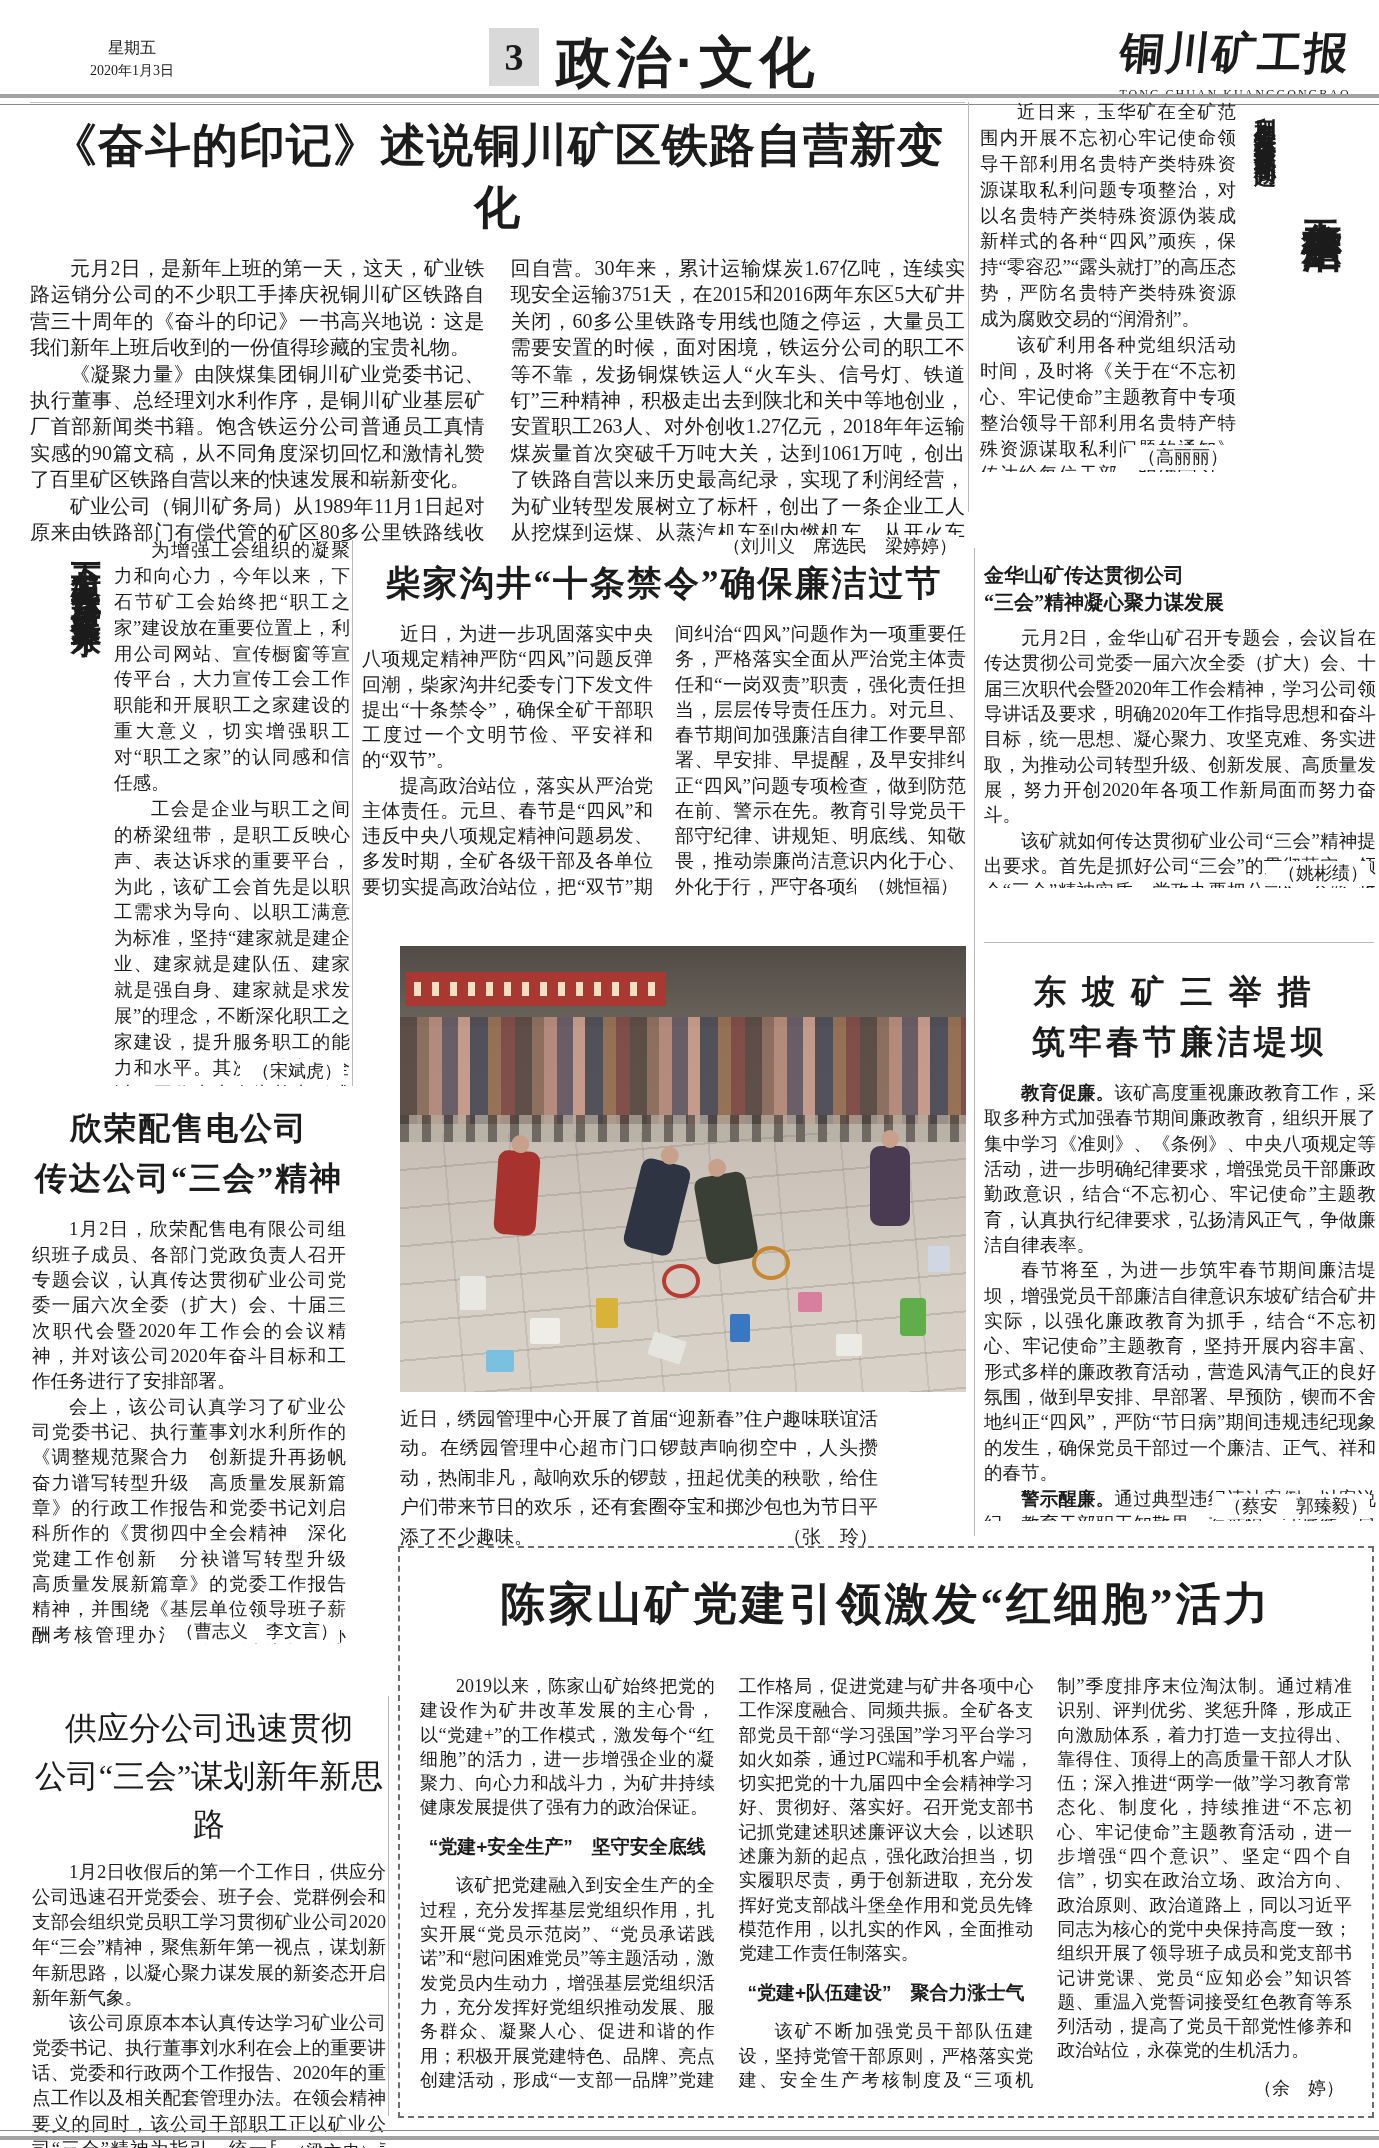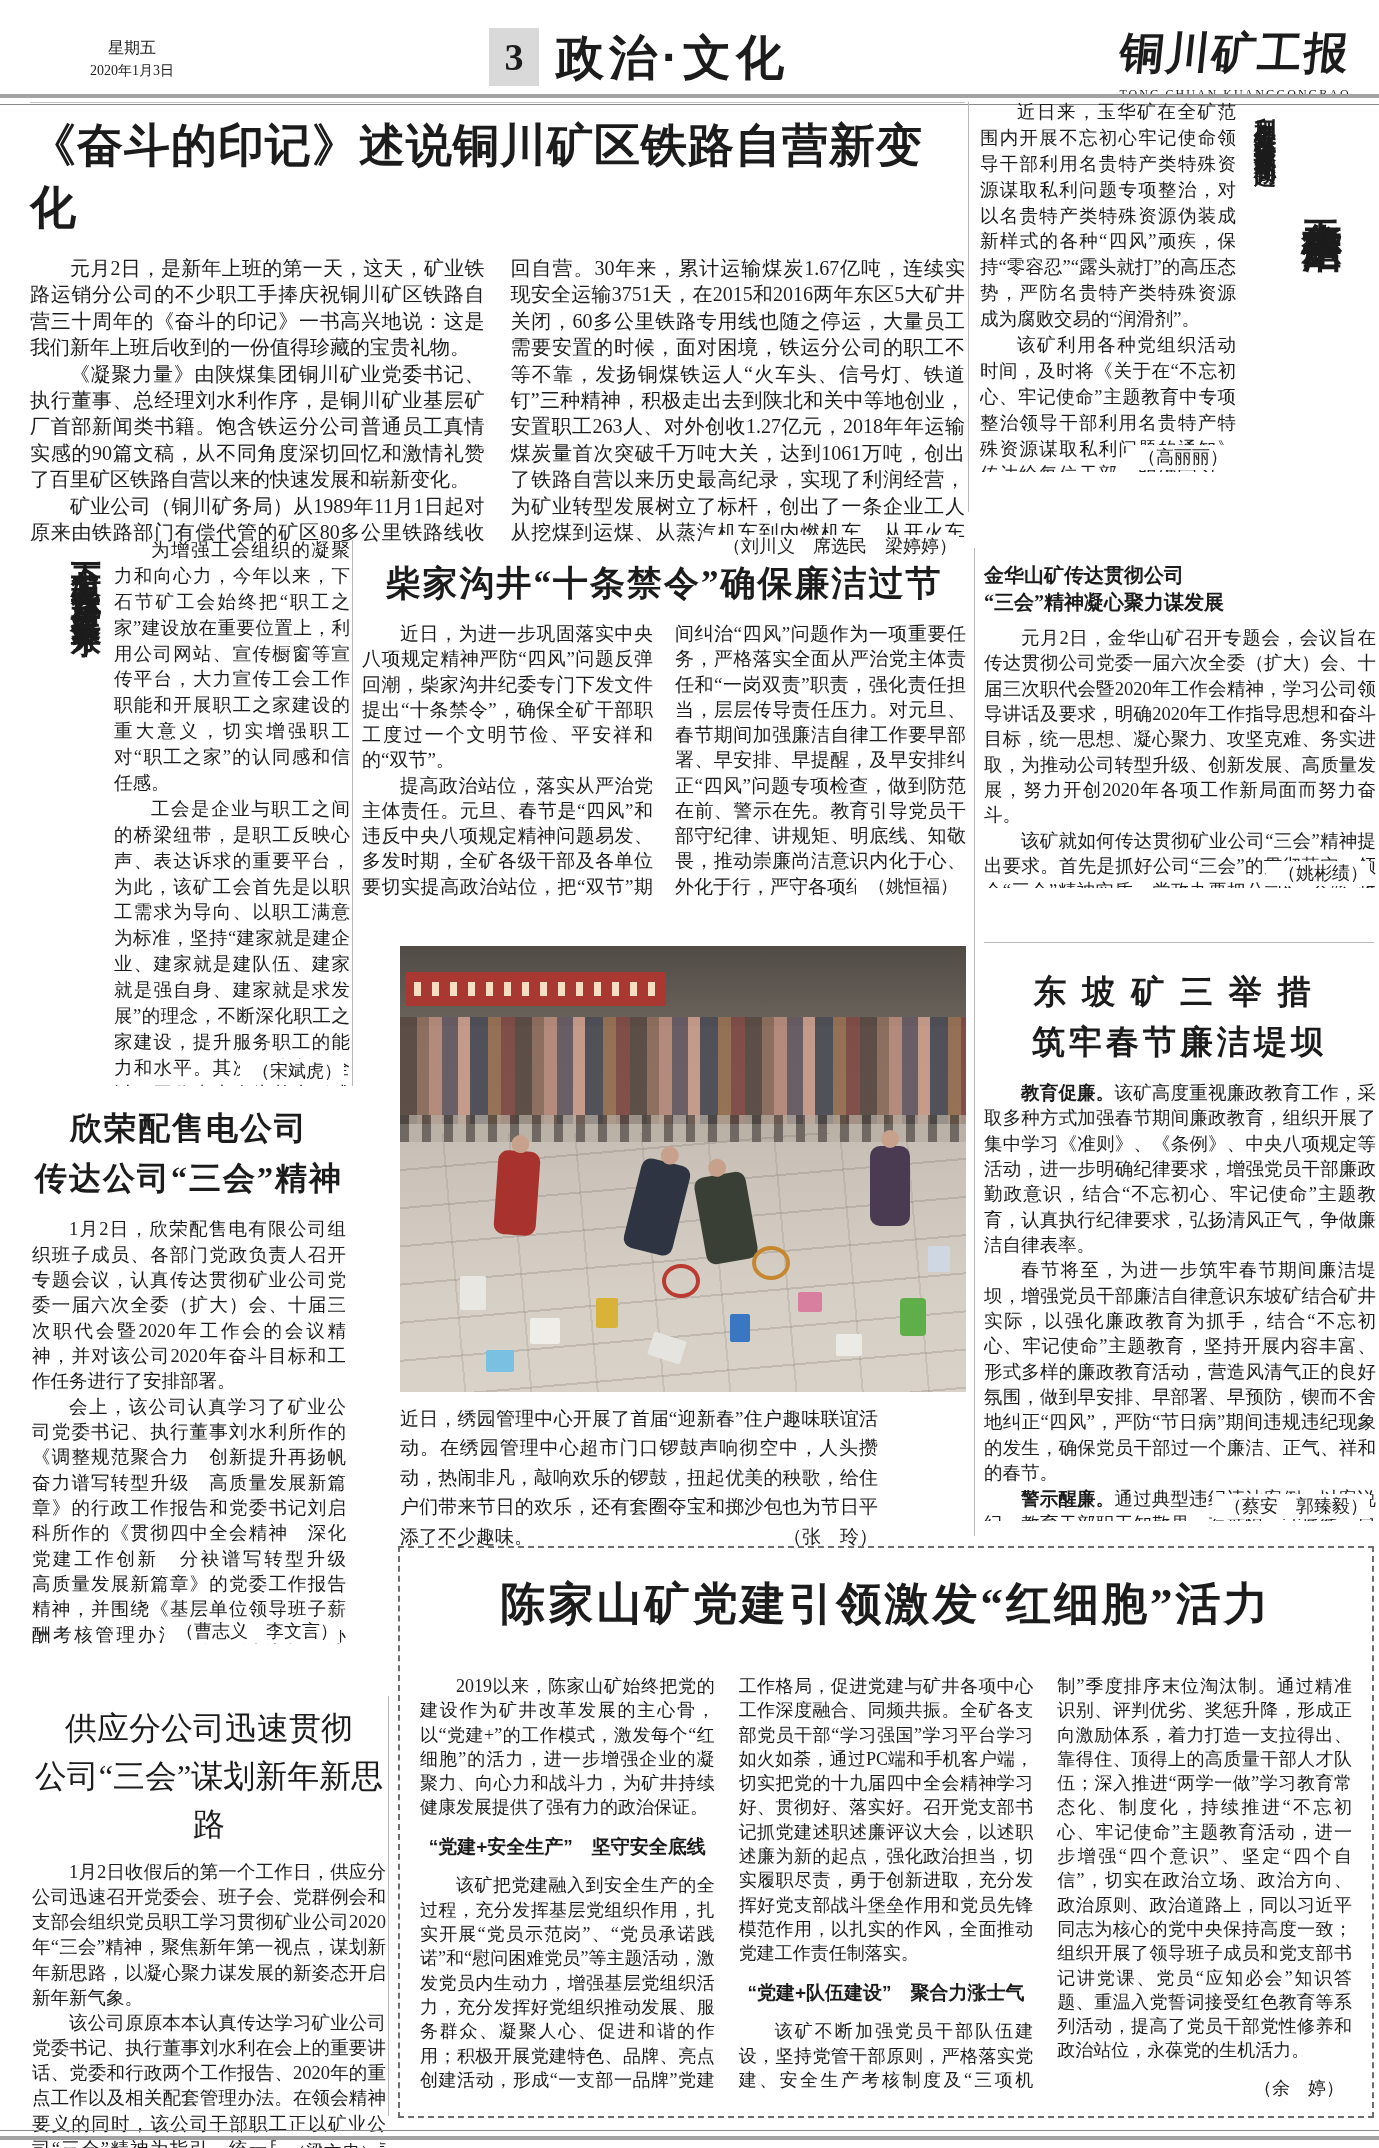--- a/index.html
+++ b/index.html
@@ -4,36 +4,36 @@
 <style>
   html,body{margin:0;padding:0;background:#e9e9e9;}
   .page{position:relative;width:1379px;height:2148px;background:#ffffff;margin:0 auto;
         font-family:"Liberation Serif","DejaVu Serif",serif;color:#1c1c1c;overflow:hidden;}
   
   .date-block{position:absolute;left:62px;top:36px;width:140px;text-align:center;line-height:1.5;}
   .date-weekday{font-size:16px;}
   .date-date{font-size:14px;}
   .page-badge{position:absolute;left:489px;top:28px;width:50px;height:58px;background:#d9d9d9;
               display:flex;align-items:center;justify-content:center;font-size:38px;font-weight:700;}
-  .section-title{position:absolute;left:556px;top:26px;font-size:48px;font-weight:900;letter-spacing:5px;
+  .section-title{position:absolute;left:556px;top:26px;font-size:55px;font-weight:900;letter-spacing:5px;
                  font-family:"Liberation Sans","DejaVu Sans",sans-serif;}
   .paper-block{position:absolute;left:1110px;top:24px;width:250px;text-align:center;}
   .paper-name{font-size:44px;font-weight:900;transform:skewX(-6deg);letter-spacing:2px;}
   .paper-latin{font-size:12px;letter-spacing:2px;margin-top:4px;}
   .rule-top{position:absolute;left:0;right:0;top:94px;height:6px;border-top:4px solid #a3a3a3;border-bottom:1px solid #8a8a8a;}
   .rule-bottom{position:absolute;left:0;right:0;top:2130px;height:5px;border-top:1px solid #8a8a8a;border-bottom:4px solid #a3a3a3;}
   
   .art{position:absolute;box-sizing:border-box;}
   .art p{margin:0;text-indent:2em;text-align:justify;}
   .byline{position:absolute;right:6px;bottom:2px;background:#fff;padding:0 2px 0 12px;font-size:18px;}
   .vrule{position:absolute;width:1px;background:#b8b8b8;}
   .hrule{position:absolute;height:1px;background:#b8b8b8;}
   
   .fendou{left:30px;top:102px;width:935px;height:410px;border-top:1px solid #c2c2c2;}
-  .fendou h1{margin:12px 0 16px;font-size:46px;font-weight:900;letter-spacing:1px;
+  .fendou h1{margin:12px 0 16px;text-align:center;font-size:46px;font-weight:900;letter-spacing:1px;
              font-family:"Liberation Sans","DejaVu Sans",sans-serif;}
   .fendou .body{position:relative;column-count:2;column-gap:26px;height:306px;overflow:hidden;
                 font-size:20px;line-height:1.32;}
   
   .yuhua{left:980px;top:100px;width:396px;height:372px;display:flex;}
   .yh-body{position:relative;width:256px;font-size:18.5px;line-height:1.4;overflow:hidden;}
   .yh-t-small{writing-mode:vertical-rl;font-size:22px;font-weight:700;letter-spacing:3px;margin-left:14px;
               height:370px;overflow:hidden;font-family:"Liberation Sans","DejaVu Sans",sans-serif;}
   .yh-t-big{writing-mode:vertical-rl;font-size:40px;font-weight:900;letter-spacing:2px;margin-left:14px;
             padding-top:88px;height:284px;overflow:hidden;}

